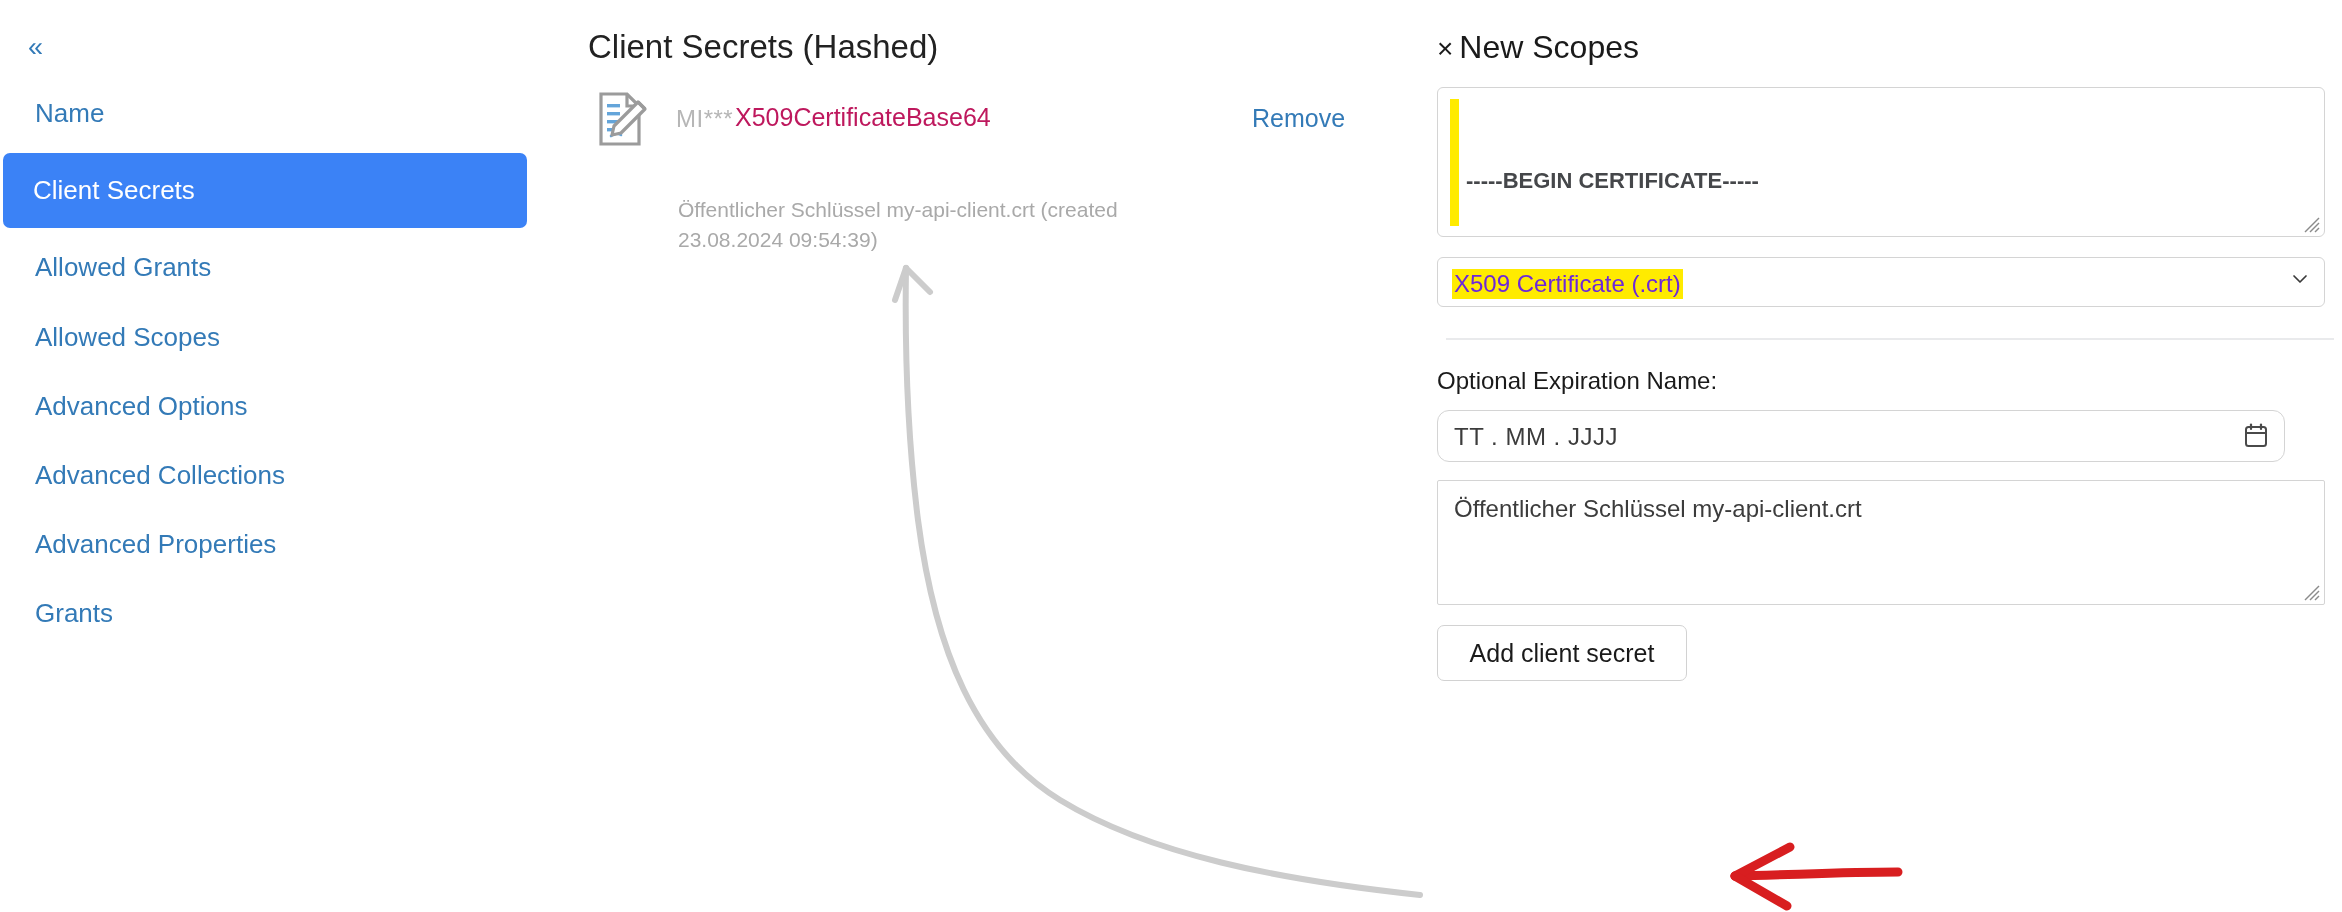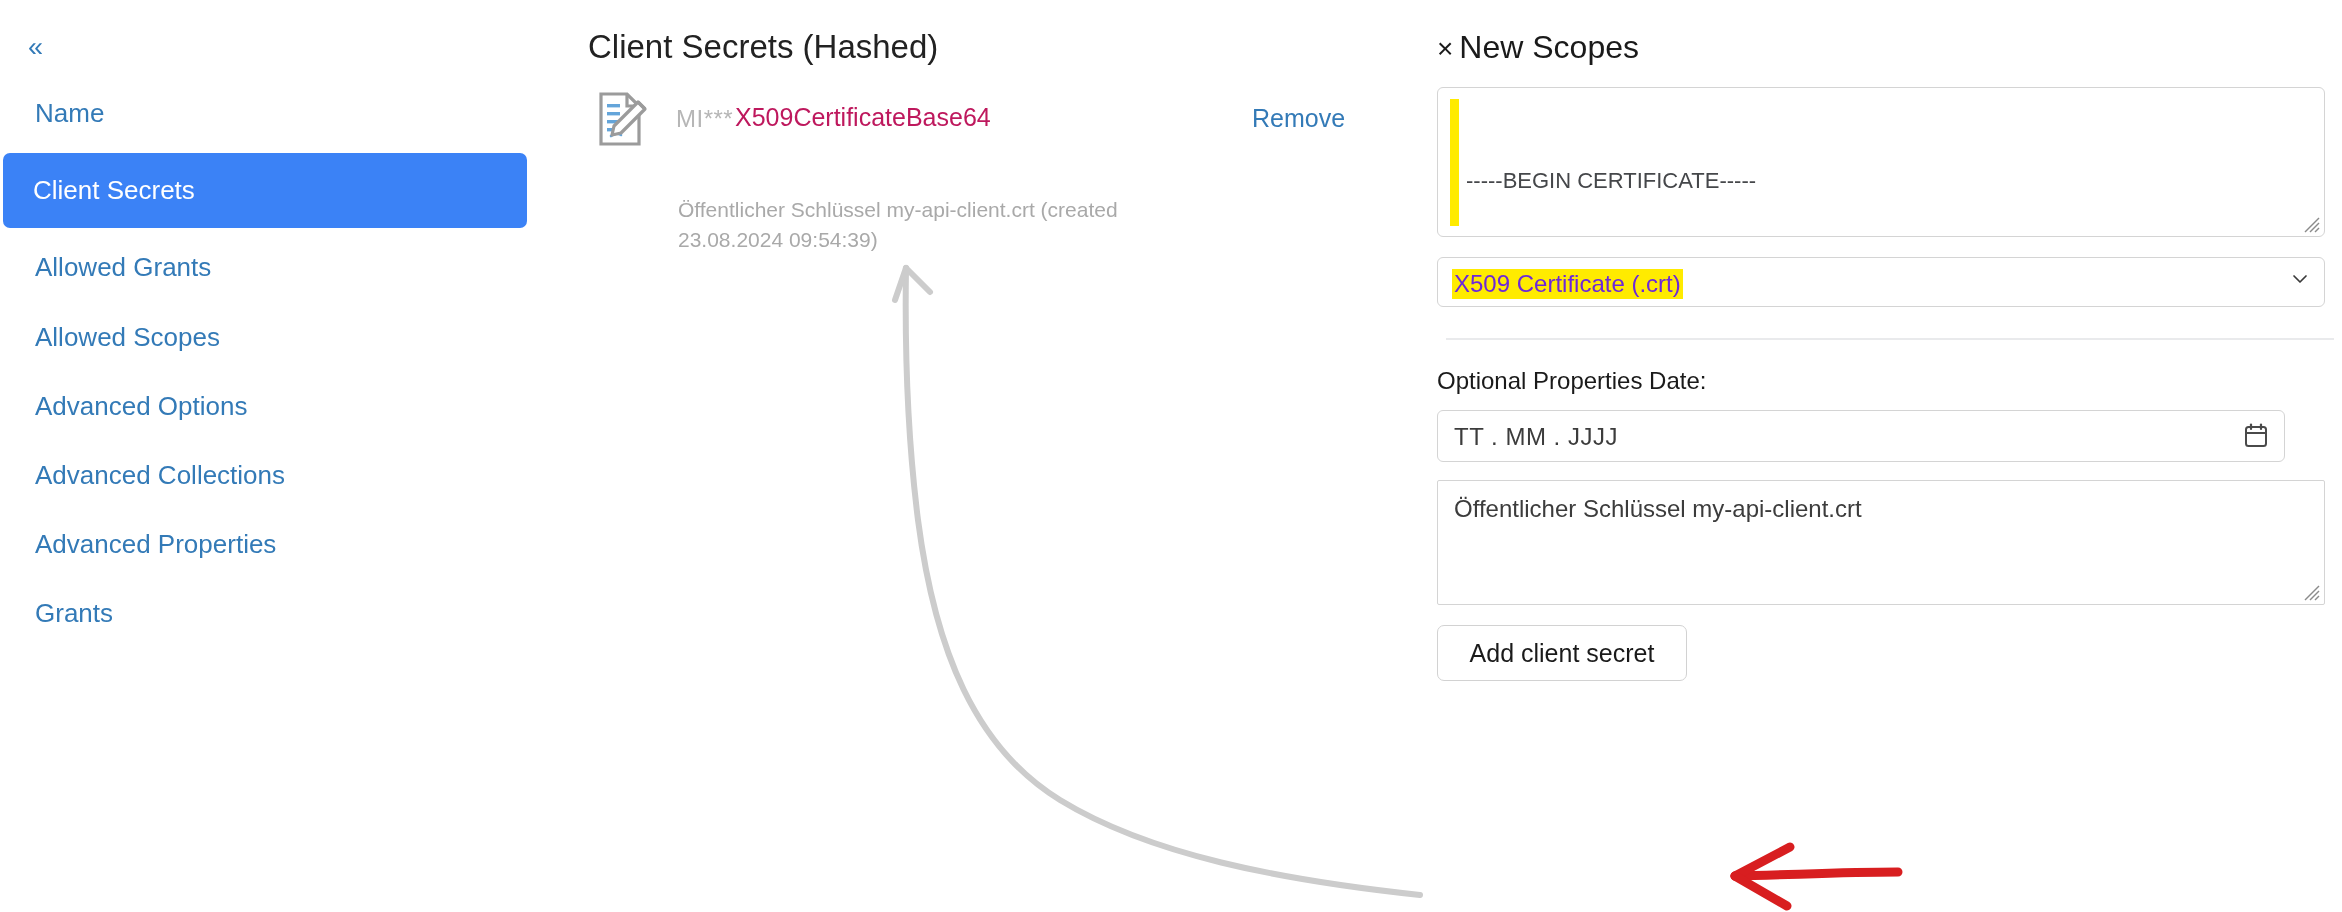--- a/index.html
+++ b/index.html
@@ -144,21 +144,21 @@
   }
   .cert-lines {
     position: absolute;
     left: 28px; top: 12px;
     right: 26px;
     font-size: 22px;
     color: #45474a;
     line-height: 1.47;
     white-space: pre;
   }
-  .cert-line { white-space: pre; }
+  .cert-line { white-space: pre; font-weight: bold; }
   .resize-grip {
     position: absolute;
     right: 3px; bottom: 2px;
     width: 20px; height: 20px;
   }
 
   .type-select {
     position: relative;
     margin-top: 20px;
     width: 888px; height: 50px;
@@ -195,21 +195,21 @@
     color: #1a1a1a;
     line-height: 1.2;
     white-space: nowrap;
   }
 
   .date-input {
     position: relative;
     margin-top: 14px;
     width: 848px; height: 52px;
     border: 1px solid #d4d4d4;
-    border-radius: 6px;
+    border-radius: 12px;
     background: #ffffff;
   }
   .date-placeholder {
     position: absolute;
     left: 16px; top: 12px;
     font-size: 24px;
     color: #3c3c3c;
     letter-spacing: 0.5px;
     white-space: nowrap;
   }
@@ -333,21 +333,21 @@
       <span class="type-value">X509 Certificate (.crt)</span>
       <span class="chev-down">
         <svg width="16" height="16" viewBox="0 0 16 16">
           <polyline points="2,5 8,11 14,5" fill="none" stroke="#3a3a3a" stroke-width="1.7" stroke-linecap="round" stroke-linejoin="round"></polyline>
         </svg>
       </span>
     </div>
 
     <hr class="hr-divider">
 
-    <div class="field-label">Optional Properties Date:</div>
+    <div class="field-label">Optional Expiration Name:</div>
 
     <div class="date-input">
       <span class="date-placeholder">TT . MM . JJJJ</span>
       <span class="cal-icon">
         <svg width="24" height="25" viewBox="0 0 24 25">
           <rect x="2" y="4" width="20" height="19" rx="2.5" fill="none" stroke="#4a4a4a" stroke-width="2"></rect>
           <line x1="2" y1="10" x2="22" y2="10" stroke="#4a4a4a" stroke-width="2"></line>
           <line x1="7" y1="1.5" x2="7" y2="6" stroke="#4a4a4a" stroke-width="2.2" stroke-linecap="round"></line>
           <line x1="17" y1="1.5" x2="17" y2="6" stroke="#4a4a4a" stroke-width="2.2" stroke-linecap="round"></line>
         </svg>

